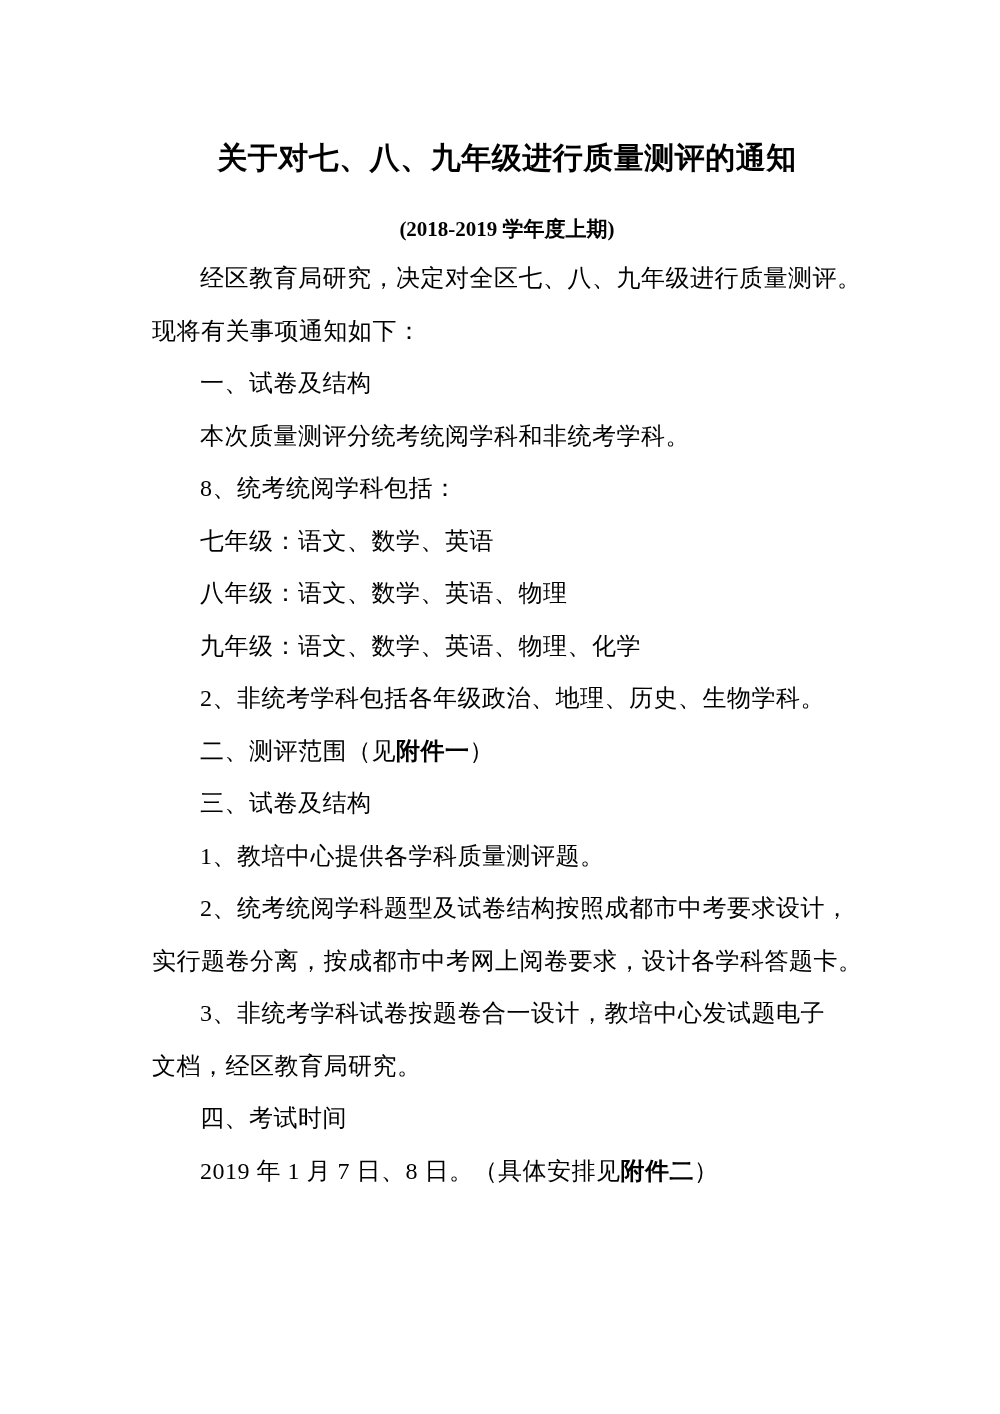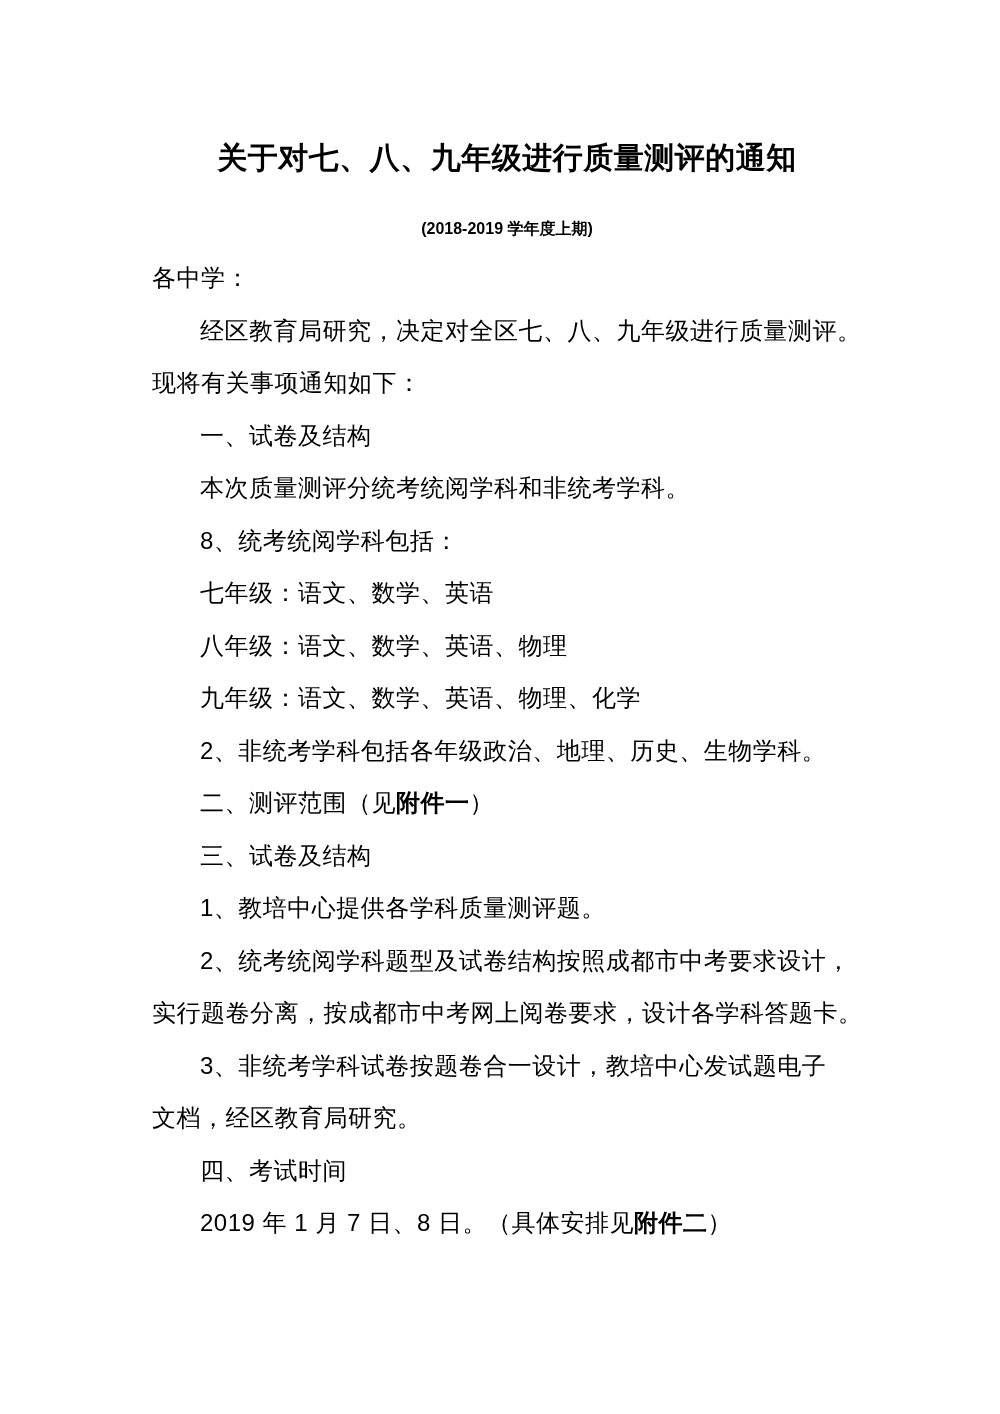--- a/index.html
+++ b/index.html
@@ -7,38 +7,38 @@
     padding: 0;
     background: #ffffff;
   }
   .page {
     position: relative;
     width: 1000px;
     height: 1242px;
     background: #ffffff;
     color: #000000;
     overflow: hidden;
-    font-family: Liberation Sans, sans-serif;
+    font-family: Liberation Serif, serif;
   }
   .content {
     box-sizing: border-box;
     padding: 141px 138px 0 152px; 
   }
   .doc-title {
     text-align: center;
     font-weight: bold;
     font-size: 30px;
     line-height: 34px;
     letter-spacing: 0.5px;
   }
   .doc-subtitle {
     margin-top: 41px;
     text-align: center;
     font-weight: bold;
-    font-size: 16px;
+    font-size: 21px;
     line-height: 26px;
   }
   .doc-body {
     margin-top: 10px;
   }
   .line {
     font-size: 24px;
     line-height: 52.5px;
     white-space: nowrap;
     letter-spacing: 0.5px;
@@ -51,21 +51,20 @@
   }
 </style>
 </head>
 <body>
 
 <div class="page" style="background: rgb(255, 255, 255); color: rgb(0, 0, 0);">
   <div class="content">
     <div class="doc-title">关于对七、八、九年级进行质量测评的通知</div>
     <div class="doc-subtitle">(2018-2019 学年度上期)</div>
     <div class="doc-body">
-        <div class="line"><span class="">各中学：</span></div>
         <div class="line indent"><span class="">经区教育局研究，决定对全区七、八、九年级进行质量测评。</span></div>
         <div class="line"><span class="">现将有关事项通知如下：</span></div>
         <div class="line indent"><span class="">一、试卷及结构</span></div>
         <div class="line indent"><span class="">本次质量测评分统考统阅学科和非统考学科。</span></div>
         <div class="line indent"><span class="">8、统考统阅学科包括：</span></div>
         <div class="line indent"><span class="">七年级：语文、数学、英语</span></div>
         <div class="line indent"><span class="">八年级：语文、数学、英语、物理</span></div>
         <div class="line indent"><span class="">九年级：语文、数学、英语、物理、化学</span></div>
         <div class="line indent"><span class="">2、非统考学科包括各年级政治、地理、历史、生物学科。</span></div>
         <div class="line indent"><span class="">二、测评范围（见</span><span class="bold">附件一</span><span class="">）</span></div>

